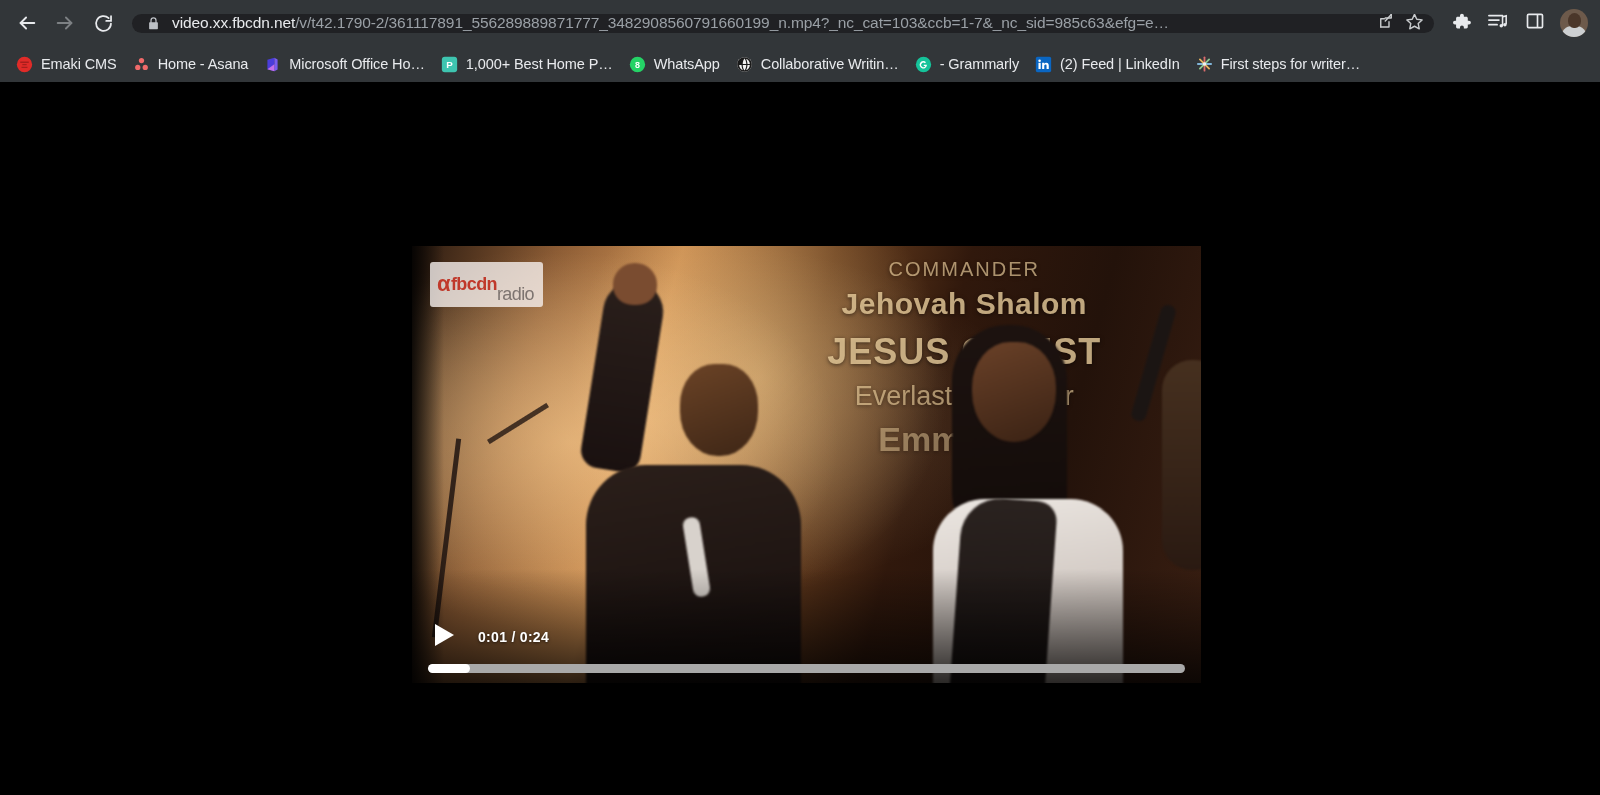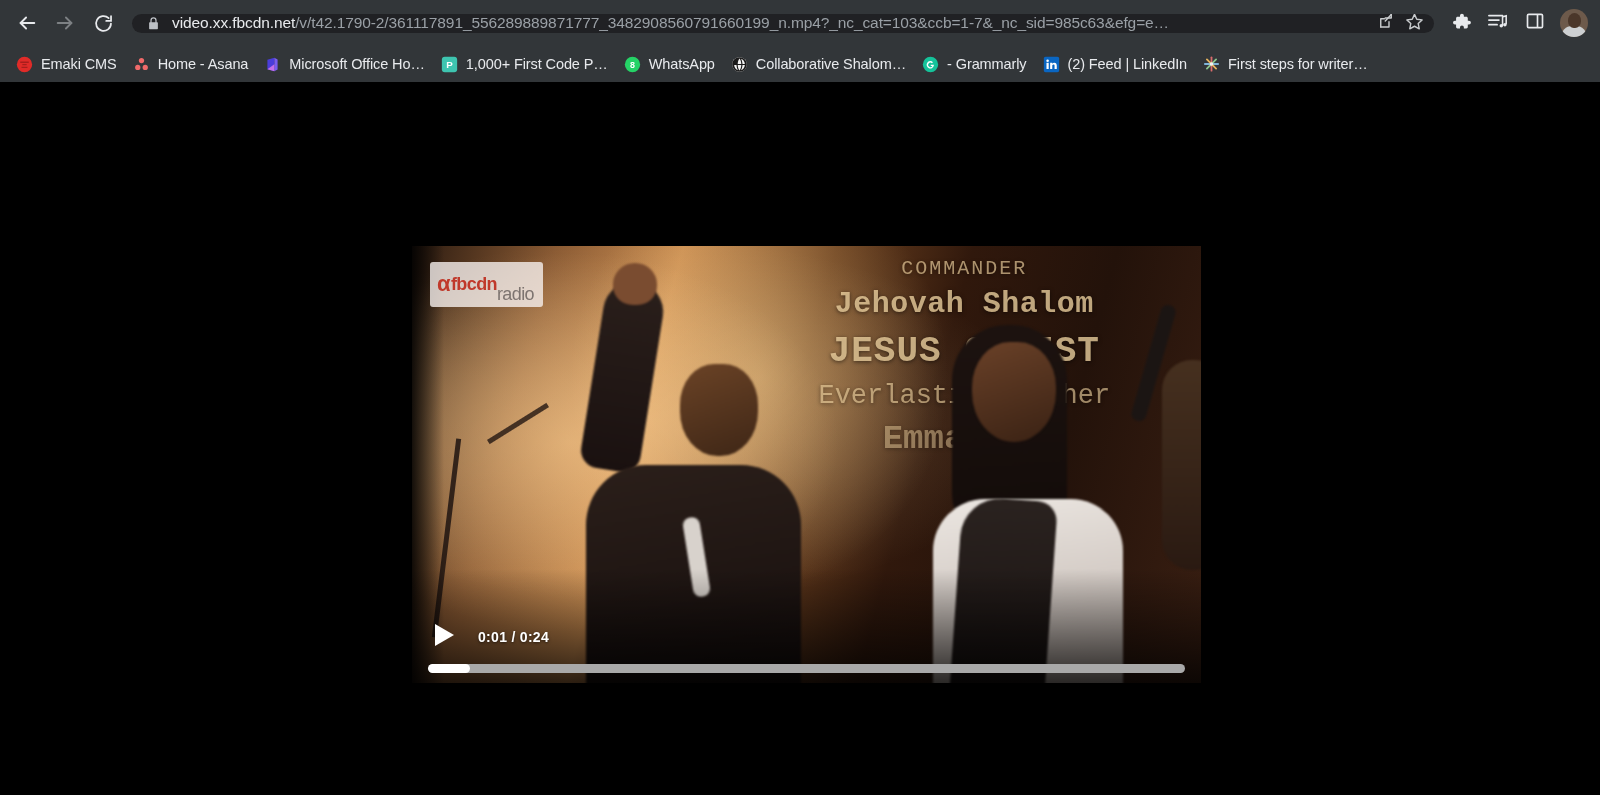--- a/index.html
+++ b/index.html
@@ -151,21 +151,21 @@
     position: absolute; inset: 0;
     background: radial-gradient(ellipse 70% 60% at 30% 40%, rgba(255,214,160,0.30), rgba(0,0,0,0) 70%);
     pointer-events: none;
   }
   
   #banner-text {
     position: absolute;
     left: 43%; top: 2%;
     width: 54%;
     text-align: center;
-    font-family: Liberation Mono, monospace;
+    font-family: Liberation Sans, sans-serif;
     color: rgba(238,210,160,0.78);
     text-shadow: 0 1px 4px rgba(0,0,0,0.55);
     filter: blur(0.7px);
     line-height: 1.42;
     pointer-events: none;
   }
   #banner-text .l1 { font-size: 20px; letter-spacing: 2px; opacity: .85; }
   #banner-text .l2 { font-size: 30px; font-weight: bold; letter-spacing: 0.5px; }
   #banner-text .l3 { font-size: 36px; font-weight: bold; letter-spacing: 1px; }
   #banner-text .l4 { font-size: 27px; opacity: .8; }
@@ -459,41 +459,41 @@
       <span class="bm-label">Microsoft Office Ho…</span>
     </div>
 
     <div class="bookmark">
       <span class="favicon">
         <svg width="17" height="17" viewBox="0 0 20 20">
           <rect x="1" y="1" width="18" height="18" rx="3.5" fill="#3ec5b0"></rect>
           <text x="10" y="14.6" font-family="Liberation Sans, sans-serif" font-size="11.5" font-weight="bold" fill="#ffffff" text-anchor="middle">P</text>
         </svg>
       </span>
-      <span class="bm-label">1,000+ First Code P…</span>
+      <span class="bm-label">1,000+ Best Home P…</span>
     </div>
 
     <div class="bookmark">
       <span class="favicon">
         <svg width="17" height="17" viewBox="0 0 20 20">
           <circle cx="10" cy="10" r="9" fill="#25d366"></circle>
           <text x="10" y="14" font-family="Liberation Sans, sans-serif" font-size="10.5" font-weight="bold" fill="#ffffff" text-anchor="middle">8</text>
         </svg>
       </span>
       <span class="bm-label">WhatsApp</span>
     </div>
 
     <div class="bookmark">
       <span class="favicon">
         <svg width="17" height="17" viewBox="0 0 20 20">
           <circle cx="10" cy="10" r="8.6" fill="#f2f2f2"></circle>
           <path d="M10 1.4a8.6 8.6 0 0 0 0 17.2 8.6 8.6 0 0 0 0-17.2zm0 1.4c1.1 1.2 2 3.5 2.1 6.5H7.9C8 6.3 8.9 4 10 2.8zM6.5 9.3c.1-2.6.8-4.8 1.8-6.2a7.3 7.3 0 0 0-4.6 6.2zM3.7 10.7h2.8c.1 2.6.8 4.8 1.8 6.2a7.3 7.3 0 0 1-4.6-6.2zm4.2 0h4.2c-.1 3-1 5.3-2.1 6.5-1.1-1.2-2-3.5-2.1-6.5zm5.6 0h2.8a7.3 7.3 0 0 1-4.6 6.2c1-1.4 1.7-3.6 1.8-6.2zm0-1.4c-.1-2.6-.8-4.8-1.8-6.2a7.3 7.3 0 0 1 4.6 6.2z" fill="#1a1a1a"></path>
         </svg>
       </span>
-      <span class="bm-label">Collaborative Shalom…</span>
+      <span class="bm-label">Collaborative Writin…</span>
     </div>
 
     <div class="bookmark">
       <span class="favicon">
         <svg width="17" height="17" viewBox="0 0 20 20">
           <circle cx="10" cy="10" r="9" fill="#15c39a"></circle>
           <path d="M13.9 10.2h-3.6v1.5h1.9a2.6 2.6 0 1 1-.5-3.1l1.2-1.2a4.3 4.3 0 1 0 1.1 3.5z" fill="#ffffff"></path>
         </svg>
       </span>
       <span class="bm-label">- Grammarly</span>

